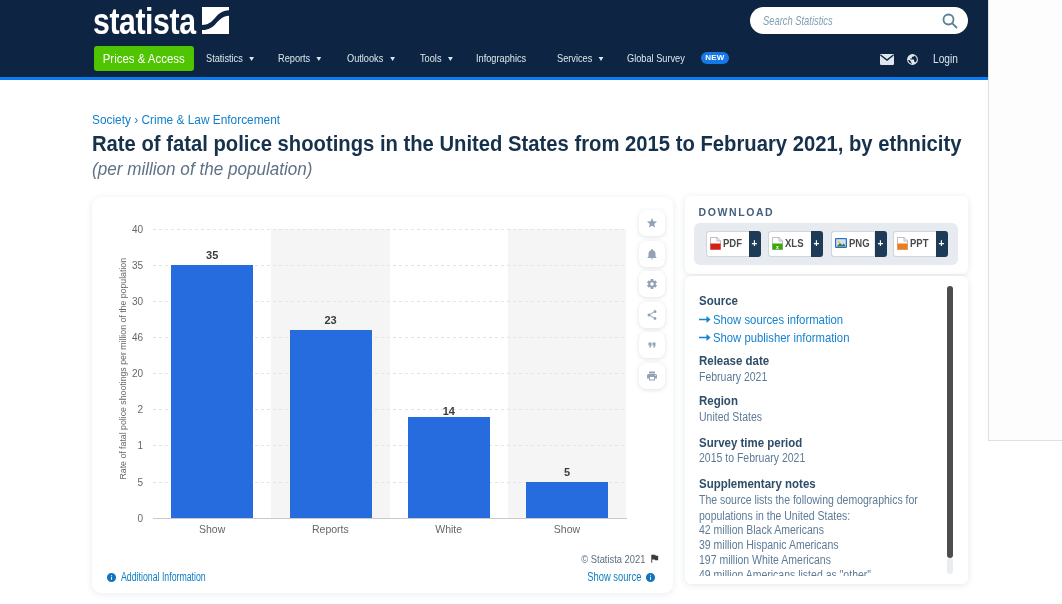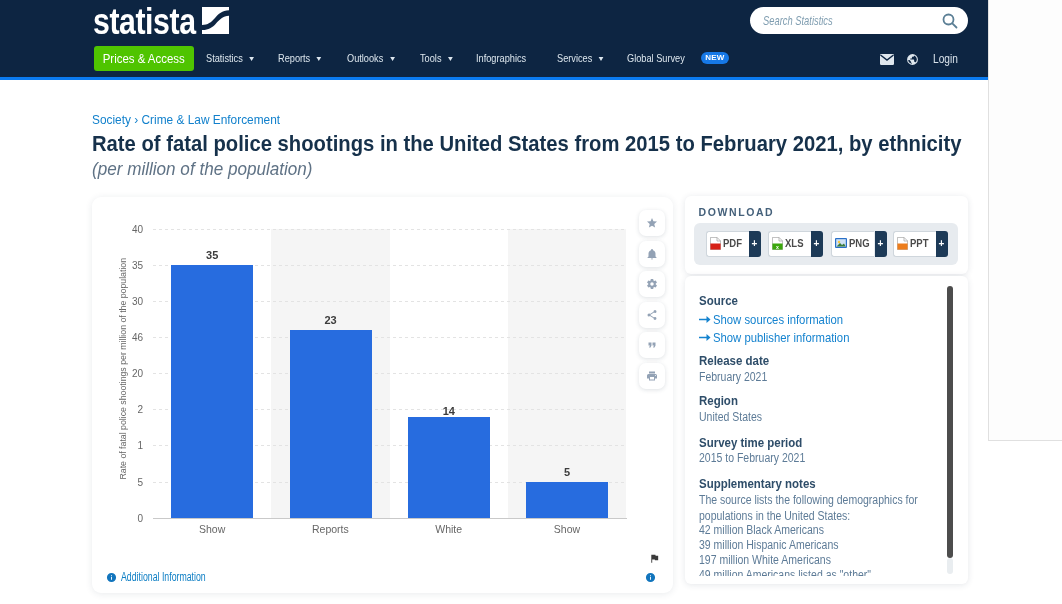--- a/index.html
+++ b/index.html
@@ -171,27 +171,29 @@
     <div class="bar" style="left:434.1px; top:284.5px; height:36.2px"></div>
     <div class="vlab" style="left:79.2px; top:52px">35</div>
     <div class="vlab" style="left:197.5px; top:117px">23</div>
     <div class="vlab" style="left:315.8px; top:208px">14</div>
     <div class="vlab" style="left:434.1px; top:269px">5</div>
     <div class="clab" style="left:61.1px">Show</div>
     <div class="clab" style="left:179.4px">Reports</div>
     <div class="clab" style="left:297.7px">White</div>
     <div class="clab" style="left:416px">Show</div>
 
+    <div id="copyr"><span class="t">© Statista 2021</span></div>
     <svg width="11" height="11" viewBox="0 0 24 24" style="position:absolute;left:557px;top:356px">
         <path fill="#3a3a3a" d="M14.4,6L14,4H5V21H7V14H12.6L13,16H20V6H14.4Z"></path>
       </svg>
     <svg width="11" height="11" viewBox="0 0 24 24" style="position:absolute;left:14px;top:375px">
         <path fill="#1275bd" d="M12,2A10,10 0 0,0 2,12A10,10 0 0,0 12,22A10,10 0 0,0 22,12A10,10 0 0,0 12,2M13,17H11V11H13V17M13,9H11V7H13V9Z"></path>
       </svg>
     <div id="addinfo">Additional Information</div>
+    <div id="showsrc"><span id="showsrc2">Show source</span></div>
     <svg width="11" height="11" viewBox="0 0 24 24" style="position:absolute;left:553px;top:375px">
         <path fill="#1275bd" d="M12,2A10,10 0 0,0 2,12A10,10 0 0,0 12,22A10,10 0 0,0 22,12A10,10 0 0,0 12,2M13,17H11V11H13V17M13,9H11V7H13V9Z"></path>
       </svg>
 
     <div class="iconbtn" style="top:13px"><svg width="12" height="12" viewBox="0 0 24 24">
           <path fill="#93a2b5" d="M12,17.27L18.18,21L16.54,13.97L22,9.24L14.81,8.62L12,2L9.19,8.62L2,9.24L7.45,13.97L5.82,21L12,17.27Z"></path>
         </svg></div>
     <div class="iconbtn" style="top:43.5px"><svg width="12" height="12" viewBox="0 0 24 24">
           <path fill="#93a2b5" d="M21,19V20H3V19L5,17V11C5,7.9 7.03,5.17 10,4.29C10,4.19 10,4.1 10,4A2,2 0 0,1 12,2A2,2 0 0,1 14,4C14,4.1 14,4.19 14,4.29C16.97,5.17 19,7.9 19,11V17L21,19M14,21A2,2 0 0,1 12,23A2,2 0 0,1 10,21"></path>
         </svg></div>

